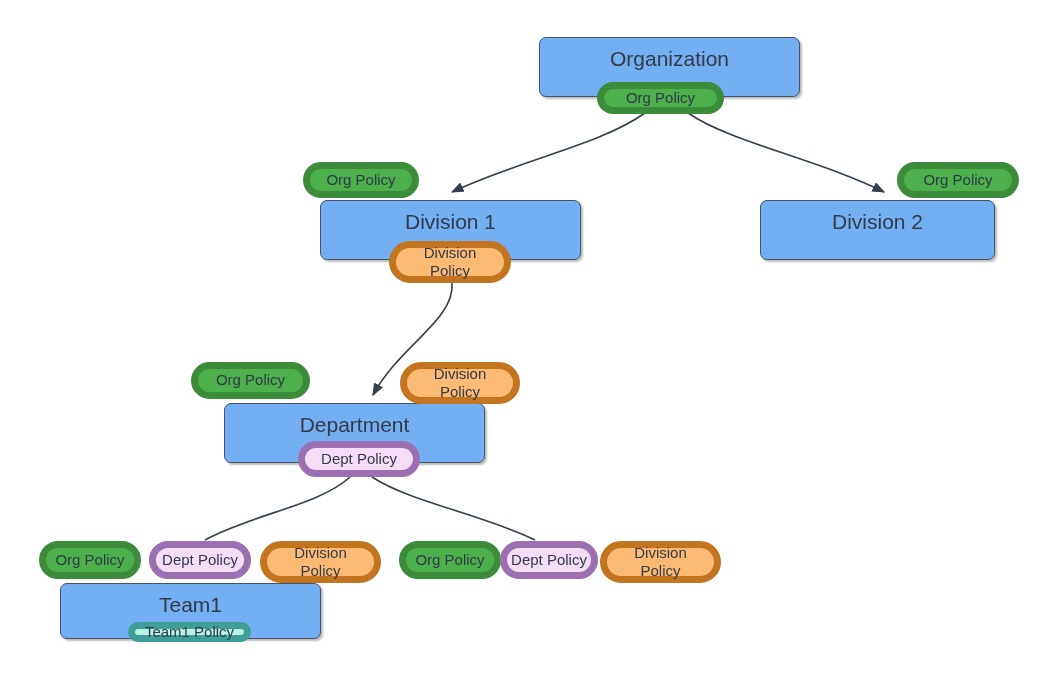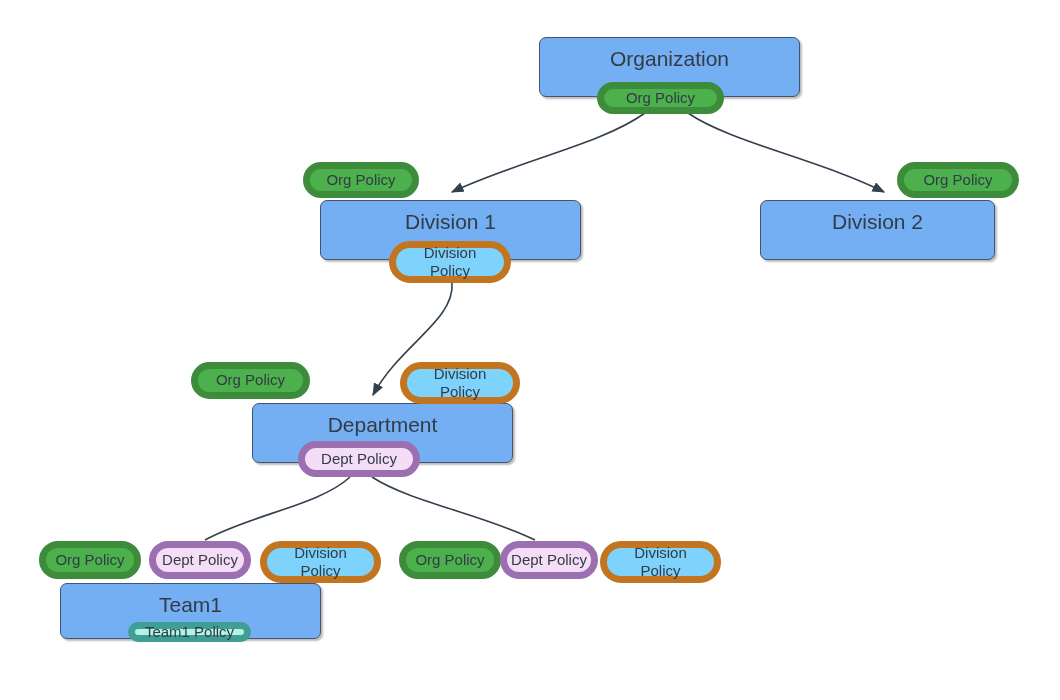--- a/index.html
+++ b/index.html
@@ -61,21 +61,21 @@
     z-index: 4;
   }
   .badge.two-line {
     line-height: 1.18;
   }
   .badge-org {
     background: #4cb04c;
     border-color: #3c8c3c;
   }
   .badge-division {
-    background: #7dd3fc;
+    background: #fdba74;
     border-color: #c2741f;
   }
   .badge-dept {
     background: #f4ddf7;
     border-color: #9b6fb0;
   }
   .badge-team {
     background: #b6f2e2;
     border-color: #3f9e96;
   }
@@ -106,21 +106,21 @@
 
   <div class="node-box" style="left: 539px; top: 37px; width: 261px; height: 60px;">
     <span class="node-label">Organization</span>
   </div>
   <div class="node-box" style="left: 320px; top: 200px; width: 261px; height: 60px; justify-content: center;">
     <span class="node-label">Division 1</span>
   </div>
   <div class="node-box" style="left: 760px; top: 200px; width: 235px; height: 60px;">
     <span class="node-label">Division 2</span>
   </div>
-  <div class="node-box" style="left: 252px; top: 403px; width: 261px; height: 60px;">
+  <div class="node-box" style="left: 224px; top: 403px; width: 261px; height: 60px;">
     <span class="node-label">Department</span>
   </div>
   <div class="node-box" style="left: 60px; top: 583px; width: 261px; height: 56px;">
     <span class="node-label">Team1</span>
   </div>
 
   <div class="badge badge-org" style="left: 597px; top: 82px; width: 127px; height: 32px; border-radius: 16px;">
     <span class="badge-label">Org Policy</span>
   </div>
   <div class="badge badge-org" style="left: 303px; top: 162px; width: 116px; height: 36px; border-radius: 18px;">

